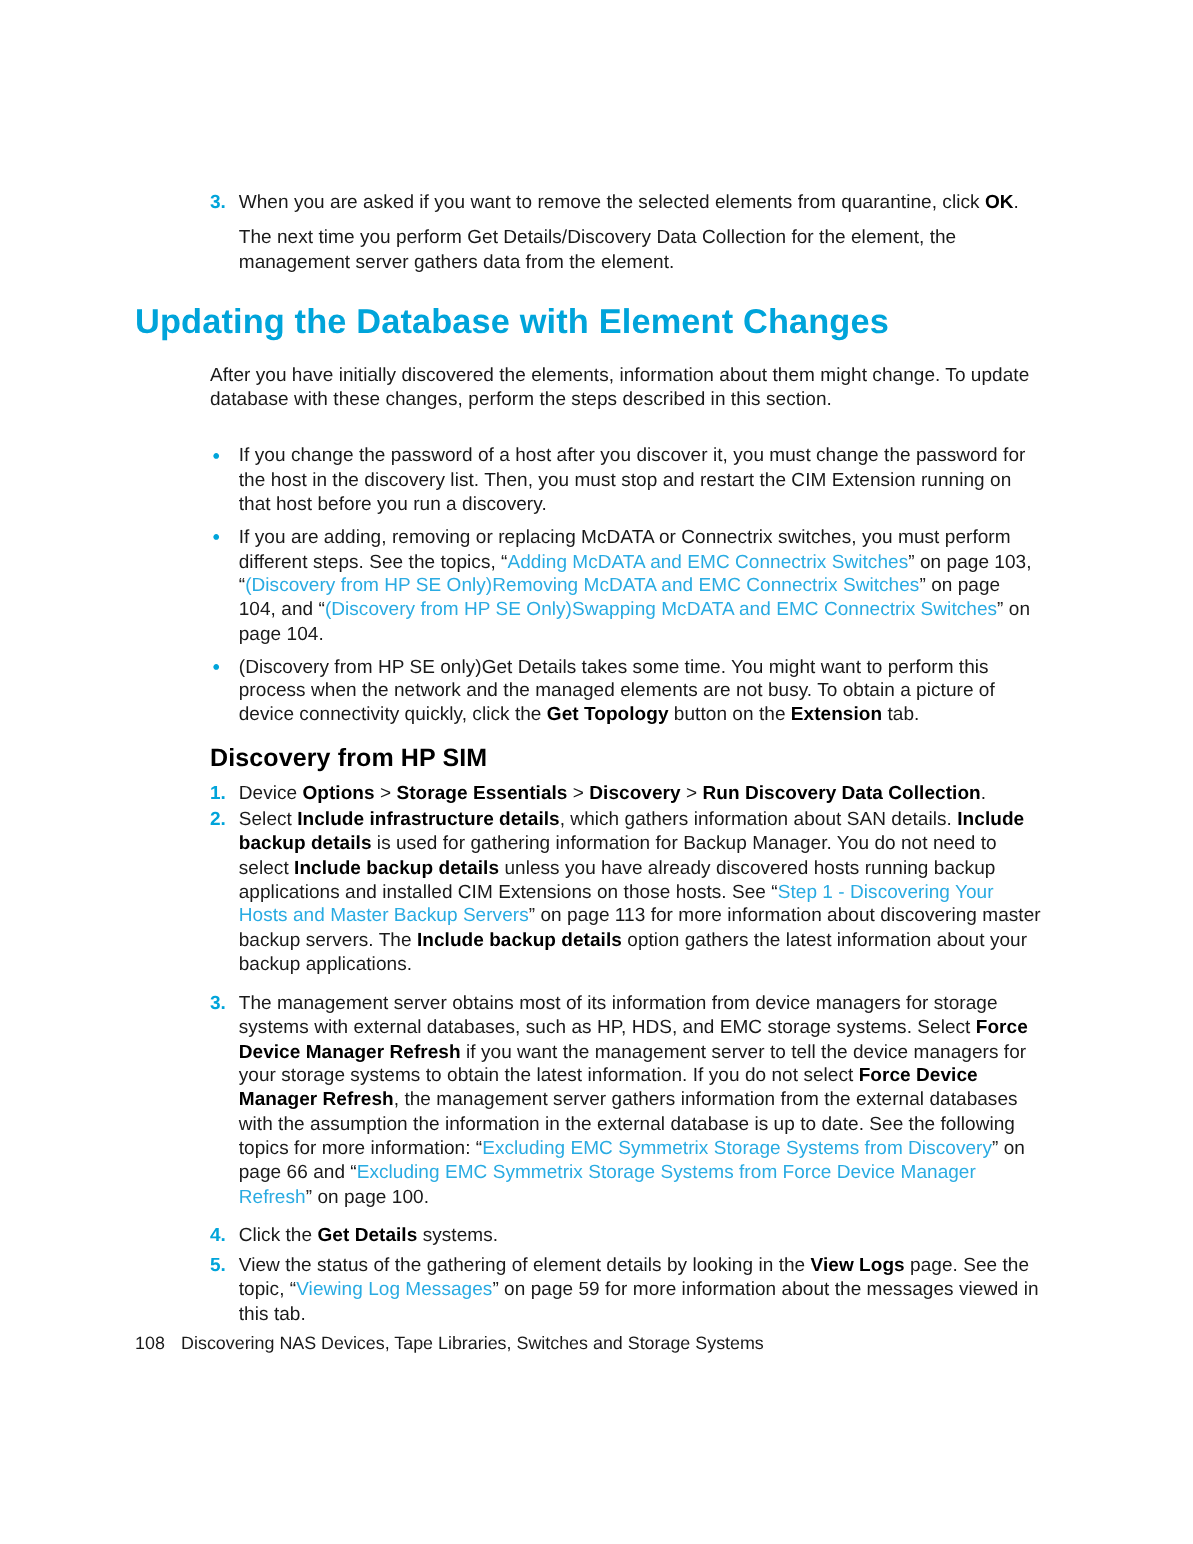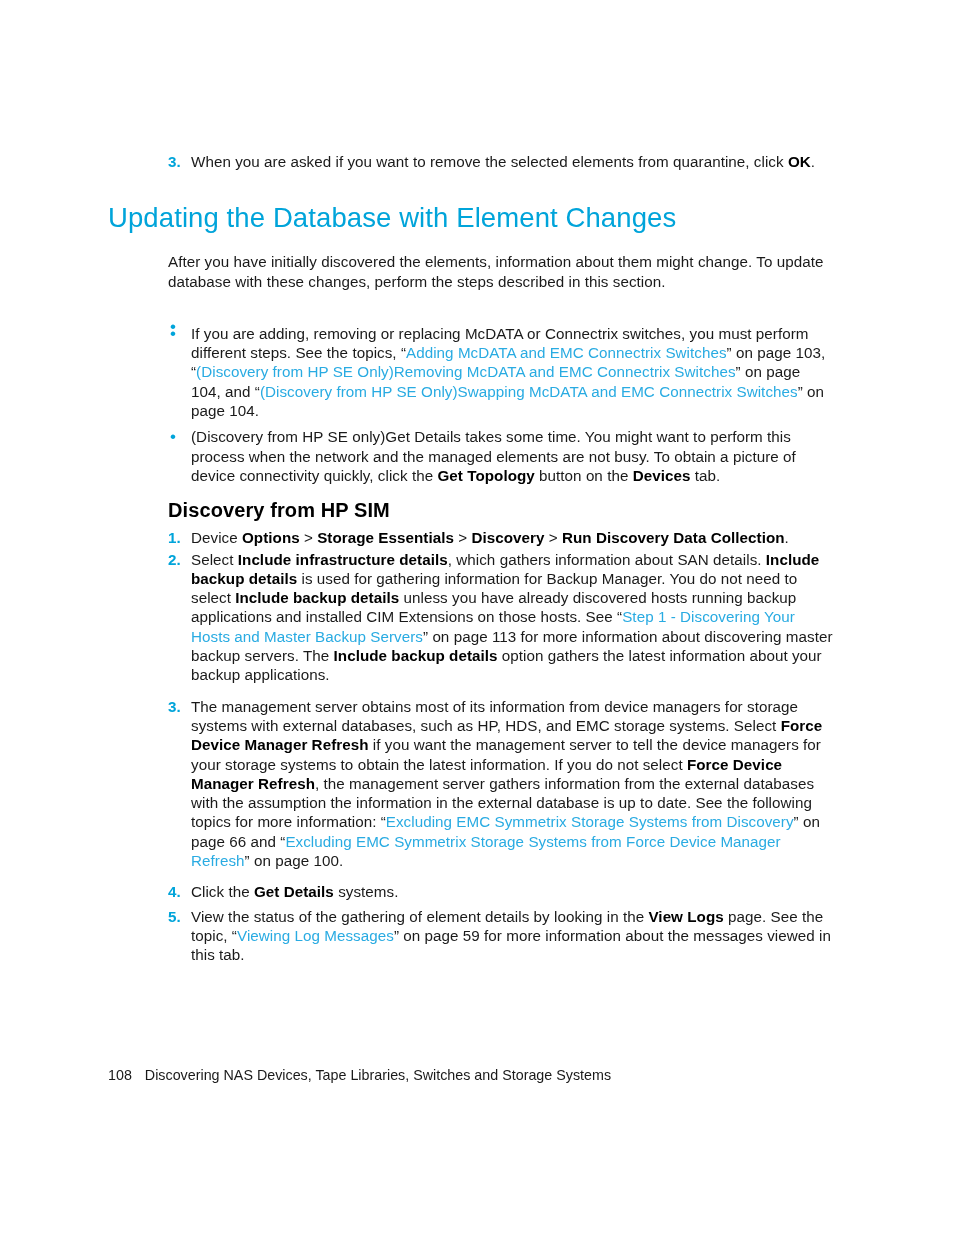--- a/index.html
+++ b/index.html
@@ -74,21 +74,21 @@
   
   .para {
     padding-left: 60px;
   }
 
   
   .h1 {
     color: #00a4da;
     font-size: 27.5px;
     line-height: 32px;
-    font-weight: normal;
+    font-weight: bold;
     letter-spacing: 0.1px;
     margin: 0;
     padding: 0;
   }
 
   
   .h3 {
     font-family: "Liberation Sans", sans-serif;
     font-size: 20px;
     line-height: 18px;
@@ -132,50 +132,52 @@
 
   <div class="content">
 
     <div class="list-row body-text">
       <span class="marker">3.</span>
       <span><span>When you are asked if you want to remove the selected elements from quarantine, click </span><b>OK</b><span>.</span></span>
     </div>
 
     <div class="sp-9"></div>
 
+    <div class="cont body-text">The next time you perform Get Details/Discovery Data Collection for the element, the management server gathers data from the element.</div>
 
     <div class="sp-22"></div>
 
     <div class="h1">Updating the Database with Element Changes</div>
 
     <div class="sp-18"></div>
 
     <div class="para body-text">After you have initially discovered the elements, information about them might change. To update database with these changes, perform the steps described in this section.</div>
 
     <div class="sp-14"></div>
 
 
     <div class="sp-12"></div>
 
     <div class="list-row body-text">
       <span class="marker bullet">•</span>
+      <span>If you change the password of a host after you discover it, you must change the password for the host in the discovery list. Then, you must stop and restart the CIM Extension running on that host before you run a discovery.</span>
     </div>
 
     <div class="sp-7"></div>
 
     <div class="list-row body-text">
       <span class="marker bullet">•</span>
       <span><span>If you are adding, removing or replacing McDATA or Connectrix switches, you must perform different steps. See the topics, “</span><span class="link">Adding McDATA and EMC Connectrix Switches</span><span>” on page 103, “</span><span class="link">(Discovery from HP SE Only)Removing McDATA and EMC Connectrix Switches</span><span>” on page 104, and “</span><span class="link">(Discovery from HP SE Only)Swapping McDATA and EMC Connectrix Switches</span><span>” on page 104.</span></span>
     </div>
 
     <div class="sp-7"></div>
 
     <div class="list-row body-text">
       <span class="marker bullet">•</span>
-      <span><span>(Discovery from HP SE only)Get Details takes some time. You might want to perform this process when the network and the managed elements are not busy. To obtain a picture of device connectivity quickly, click the </span><b>Get Topology</b><span> button on the </span><b>Devices</b><span> tab.</span></span>
+      <span><span>(Discovery from HP SE only)Get Details takes some time. You might want to perform this process when the network and the managed elements are not busy. To obtain a picture of device connectivity quickly, click the </span><b>Get Topology</b><span> button on the </span><b>Extension</b><span> tab.</span></span>
     </div>
 
     <div class="sp-16"></div>
 
     <div class="h3">Discovery from HP SIM</div>
 
     <div class="sp-9"></div>
 
     <div class="list-row body-text">
       <span class="marker">1.</span>

